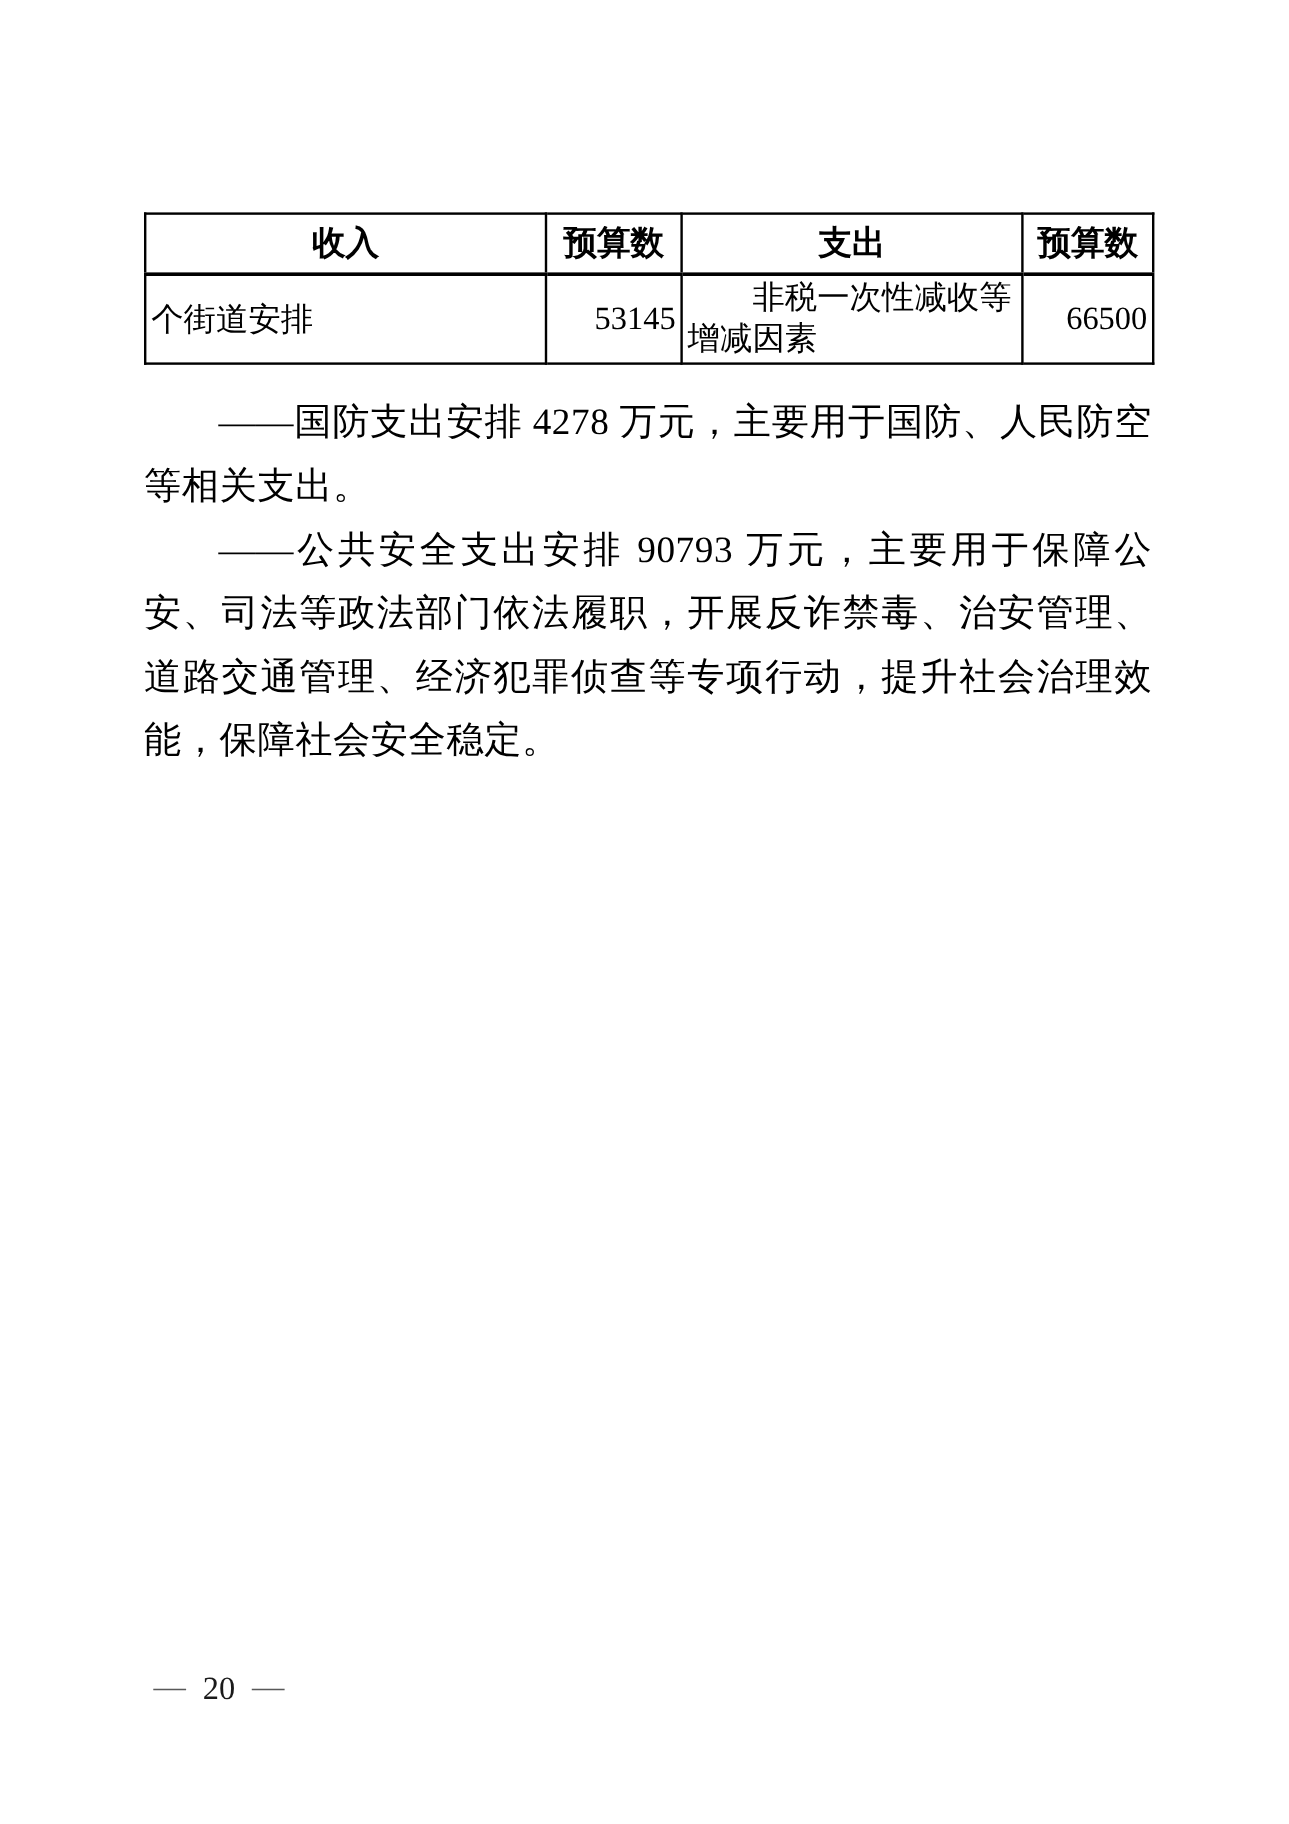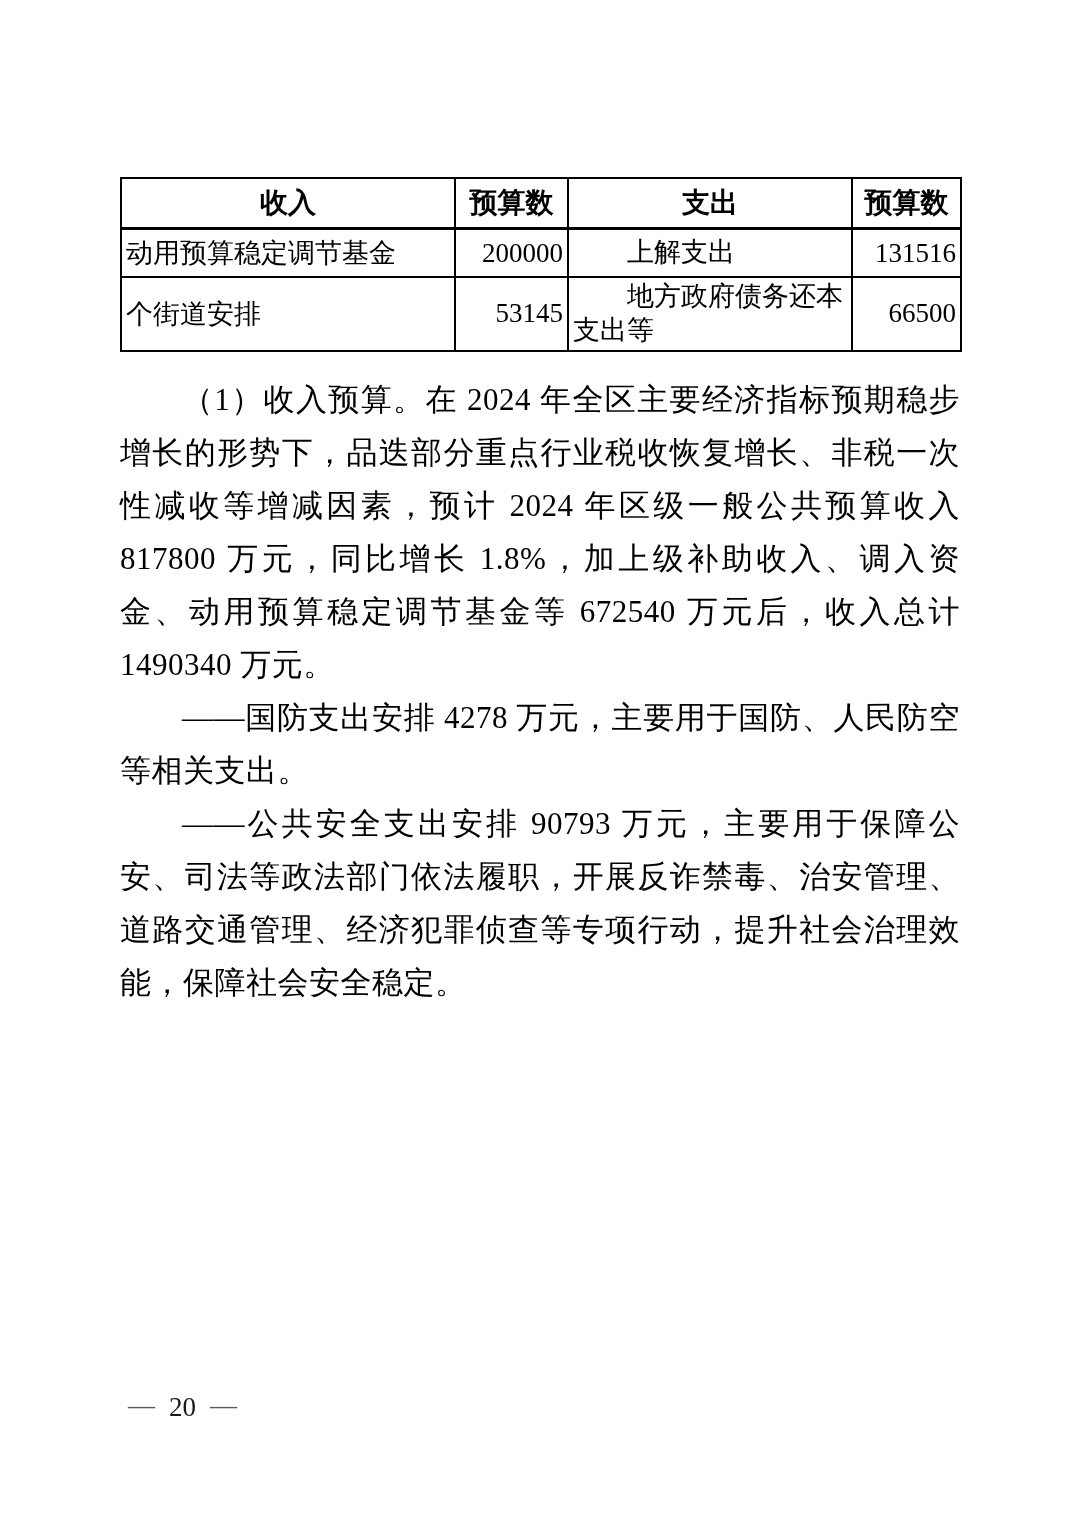--- a/index.html
+++ b/index.html
@@ -117,37 +117,30 @@
       </colgroup>
       <thead>
         <tr>
           <th>收入</th>
           <th>预算数</th>
           <th>支出</th>
           <th>预算数</th>
         </tr>
       </thead>
       <tbody>
-        <tr>
-          <td class="cell-income">动用预算稳定调节基金</td>
-          <td class="cell-num">200000</td>
-          <td class="cell-expend">上解支出</td>
-          <td class="cell-num">131516</td>
-        </tr>
         <tr class="row-tall">
           <td class="cell-income">个街道安排</td>
           <td class="cell-num">53145</td>
-          <td class="cell-expend">地方政府债务还本支出等</td>
+          <td class="cell-expend">非税一次性减收等增减因素</td>
           <td class="cell-num">66500</td>
         </tr>
       </tbody>
     </table>
 
     <div class="bodytext">
-      <p>（1）收入预算。在 2024 年全区主要经济指标预期稳步增长的形势下，品迭部分重点行业税收恢复增长、非税一次性减收等增减因素，预计 2024 年区级一般公共预算收入 817800 万元，同比增长 1.8%，加上级补助收入、调入资金、动用预算稳定调节基金等 672540 万元后，收入总计 1490340 万元。</p>
       <p>——国防支出安排 4278 万元，主要用于国防、人民防空等相关支出。</p>
       <p>——公共安全支出安排 90793 万元，主要用于保障公安、司法等政法部门依法履职，开展反诈禁毒、治安管理、道路交通管理、经济犯罪侦查等专项行动，提升社会治理效能，保障社会安全稳定。</p>
     </div>
 
   </div>
 
   <div class="footer">
     <span class="dash">—</span>
     <span class="pagenum">20</span>
     <span class="dash">—</span>

